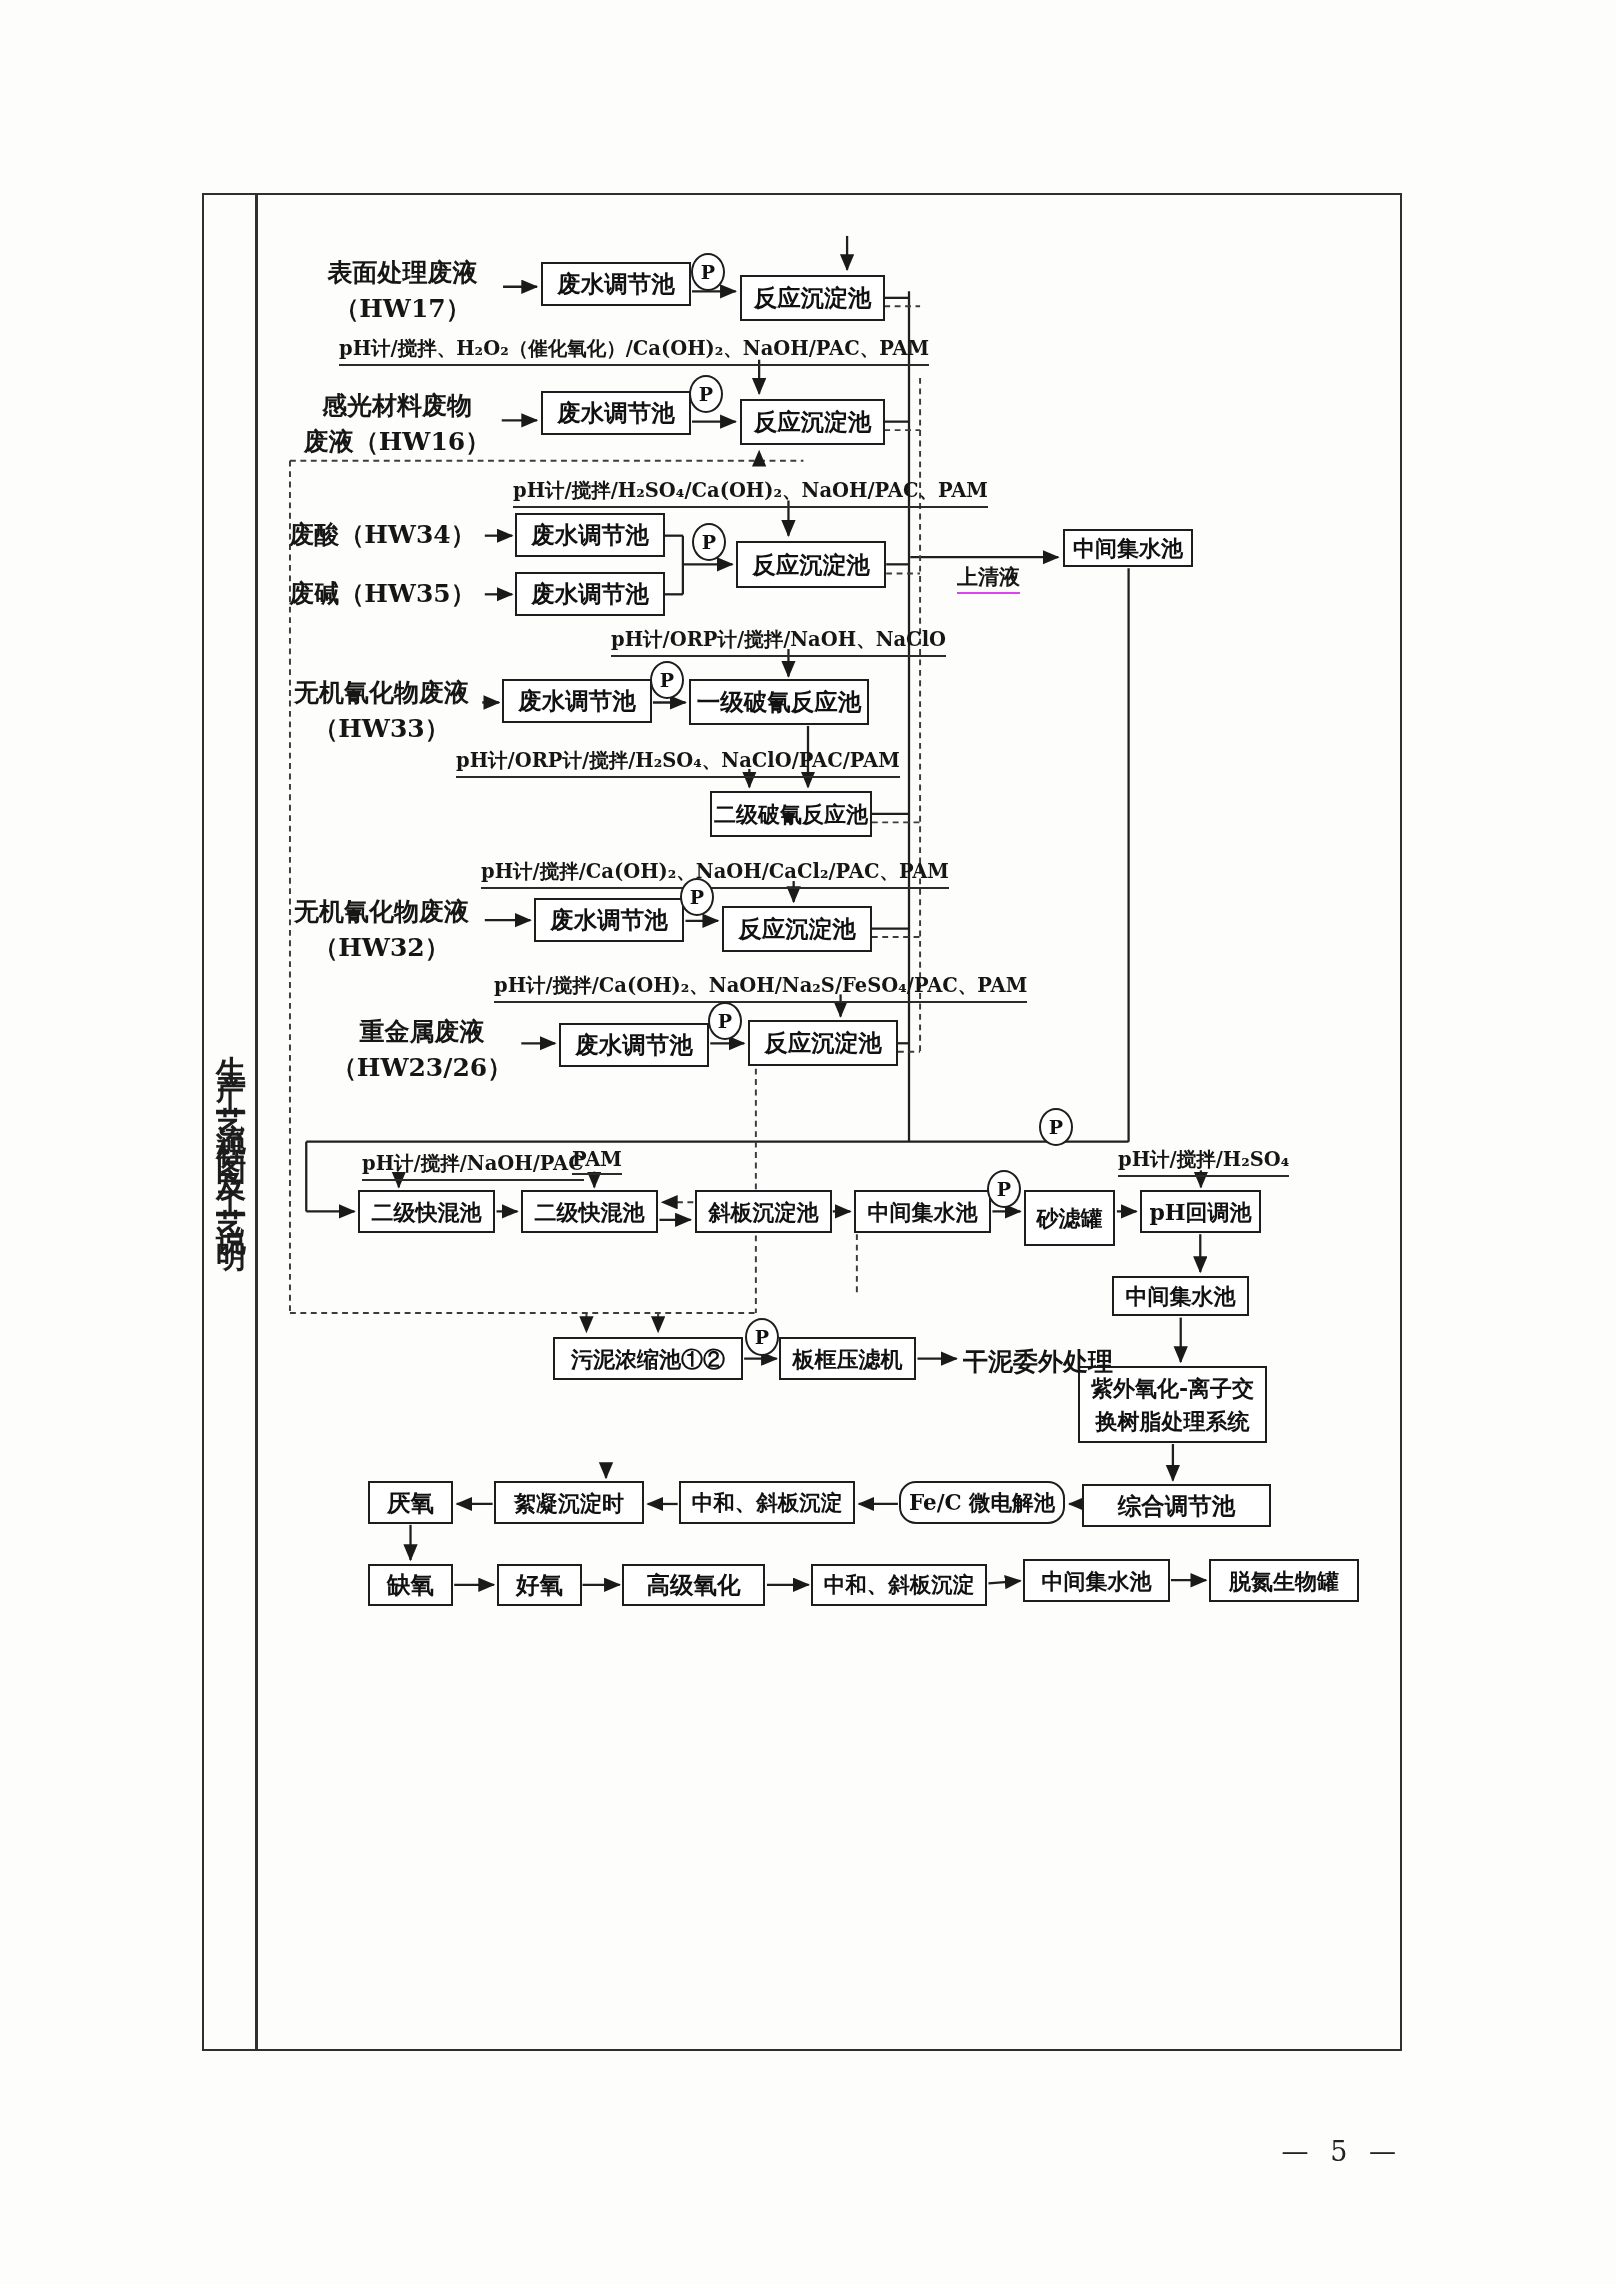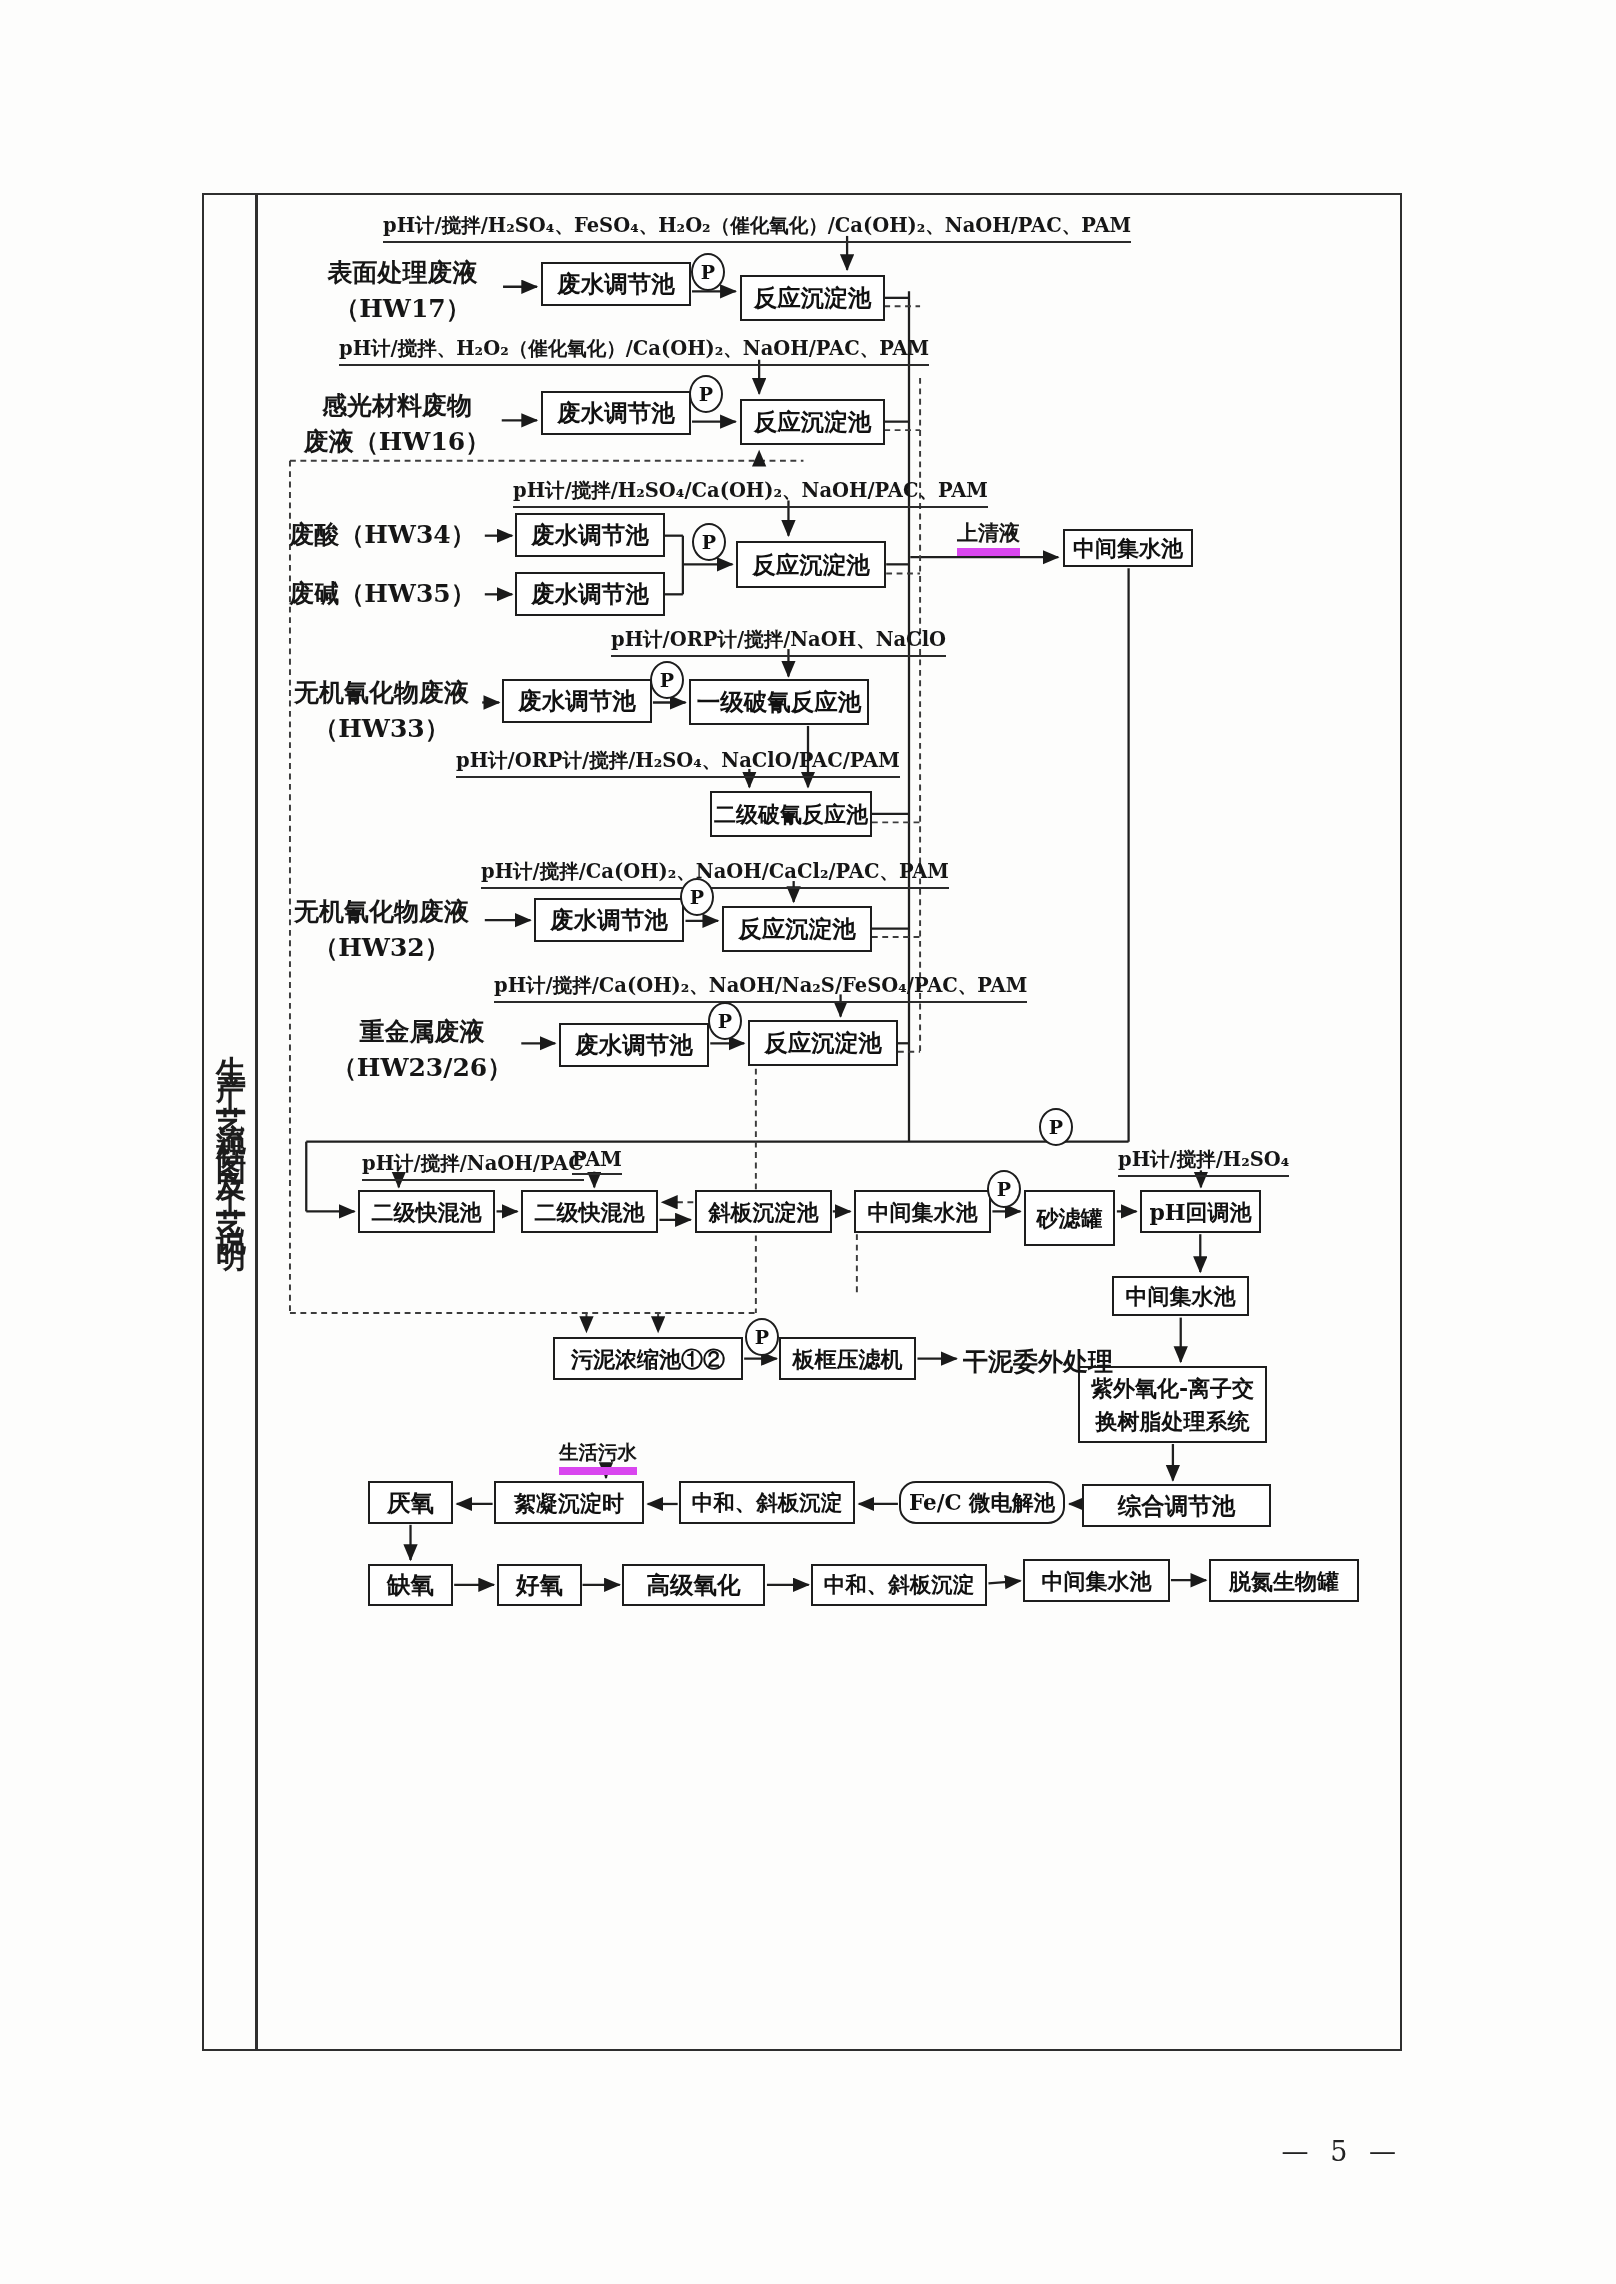--- a/index.html
+++ b/index.html
@@ -16,21 +16,21 @@
         display:flex;flex-direction:column;align-items:center;justify-content:center;
         font-size:23.5px;font-weight:600;color:#111;text-align:center;line-height:30px;white-space:nowrap;}
   .reagent{position:absolute;font-size:19.5px;font-weight:600;color:#161616;white-space:nowrap;
         border-bottom:2px solid #2b2b2b;padding-bottom:2px;}
   .source{position:absolute;font-size:25px;font-weight:600;color:#161616;text-align:center;line-height:36px;}
   .pump{position:absolute;width:30px;height:34px;border:2px solid #1d1d1d;border-radius:50%;
         background:#fff;display:flex;align-items:center;justify-content:center;
         font-size:19px;font-weight:700;color:#111;}
   .freetext{position:absolute;font-size:25px;font-weight:700;color:#141414;white-space:nowrap;}
   .smallnote{position:absolute;font-size:19.5px;font-weight:600;color:#161616;white-space:nowrap;
-        border-bottom:8px solid #d946ef;padding-bottom:1.3px;}
+        border-bottom:2px solid #d946ef;padding-bottom:1.3px;margin-top:44px;}
   .paragraph{position:absolute;left:282px;top:1705px;width:1109px;
         font-size:29px;line-height:44px;text-align:justify;text-indent:59px;color:#161616;}
   .page-num{position:absolute;left:1251px;top:2136px;width:182px;text-align:center;
         font-size:27px;letter-spacing:6.5px;color:#222;}
 </style>
 </head>
 <body>
 
 <div class="page">
 
@@ -125,21 +125,20 @@
       <line x1="1357" y1="660" x2="1412" y2="660"></line>
       <line x1="1360" y1="880" x2="1412" y2="880"></line>
       <line x1="1338" y1="1262" x2="1412" y2="1262"></line>
       <line x1="1338" y1="1438" x2="1412" y2="1438"></line>
       <line x1="1378" y1="1614" x2="1412" y2="1614"></line>
       <line x1="1064" y1="1845" x2="1016" y2="1845" marker-end="url(#ah)"></line>
       <line x1="1315" y1="1894" x2="1315" y2="1985"></line>
     </g>
   </svg>
 
-  <div class="reagent" style="left:383px;top:212px;">pH计/搅拌/H₂SO₄、FeSO₄、H₂O₂（催化氧化）/Ca(OH)₂、NaOH/PAC、PAM</div>
   <div class="reagent" style="left:339px;top:335px;">pH计/搅拌、H₂O₂（催化氧化）/Ca(OH)₂、NaOH/PAC、PAM</div>
   <div class="reagent" style="left:513px;top:477px;">pH计/搅拌/H₂SO₄/Ca(OH)₂、NaOH/PAC、PAM</div>
   <div class="reagent" style="left:611px;top:626px;">pH计/ORP计/搅拌/NaOH、NaClO</div>
   <div class="reagent" style="left:456px;top:747px;">pH计/ORP计/搅拌/H₂SO₄、NaClO/PAC/PAM</div>
   <div class="reagent" style="left:481px;top:858px;">pH计/搅拌/Ca(OH)₂、NaOH/CaCl₂/PAC、PAM</div>
   <div class="reagent" style="left:494px;top:972px;">pH计/搅拌/Ca(OH)₂、NaOH/Na₂S/FeSO₄/PAC、PAM</div>
   <div class="reagent" style="left:362px;top:1150px;">pH计/搅拌/NaOH/PAC</div>
   <div class="reagent" style="left:572px;top:1148px;">PAM</div>
   <div class="reagent" style="left:1118px;top:1146px;">pH计/搅拌/H₂SO₄</div>
 

